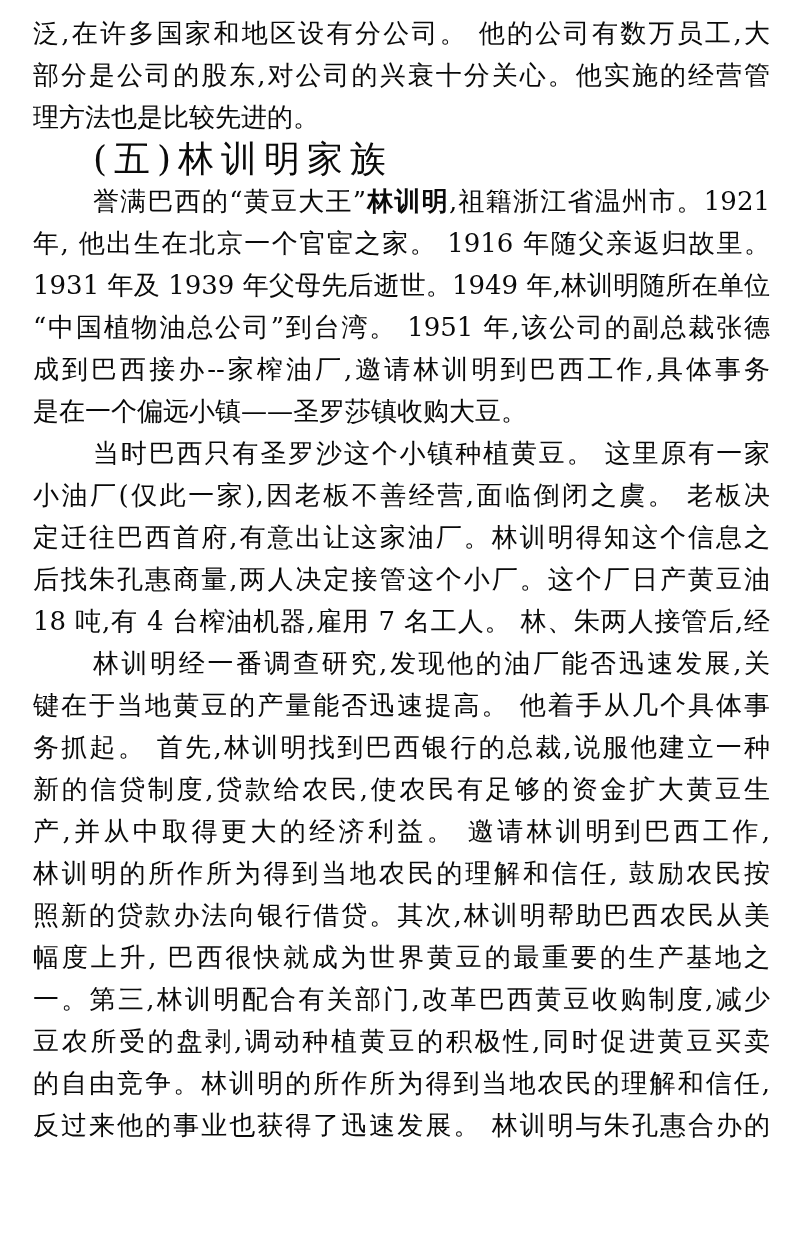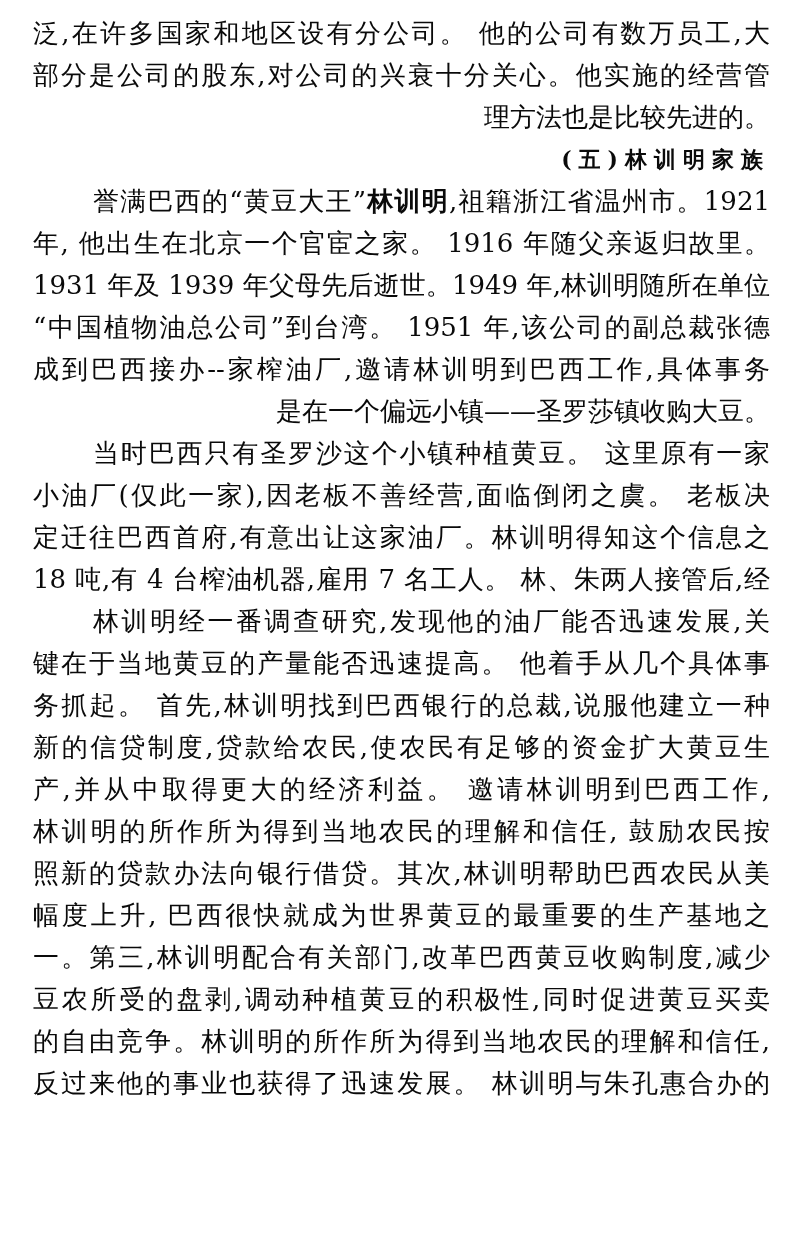--- a/index.html
+++ b/index.html
@@ -21,34 +21,33 @@
   .text-block {
     width: 100%;
   }
   .line {
     height: 42px;
     line-height: 42px;
     font-size: 26px;
     letter-spacing: 0;
     white-space: normal;
     overflow: hidden;
-    text-align: right;
+    text-align: left;
   }
   .line.fill {
     text-align: justify;
     text-align-last: justify;
     -moz-text-align-last: justify;
   }
   .line.indent {
     text-indent: 60px;
   }
   .line.heading {
-    font-size: 22px;
+    font-size: 36px;
     letter-spacing: 7px;
-    font-weight: bold;
   }
   .bold {
     font-weight: 700;
   }
 </style>
 </head>
 <body>
 
 <div class="page">
   <div class="text-block">
@@ -58,20 +57,21 @@
       <div class="line heading indent"><span>(五)林训明家族</span></div>
       <div class="line indent fill"><span>誉满巴西的“黄豆大王”</span><span class="bold">林训明</span><span>,祖籍浙江省温州市。1921</span></div>
       <div class="line fill"><span>年, 他出生在北京一个官宦之家。 1916 年随父亲返归故里。</span></div>
       <div class="line fill"><span>1931 年及 1939 年父母先后逝世。1949 年,林训明随所在单位</span></div>
       <div class="line fill"><span>“中国植物油总公司”到台湾。 1951 年,该公司的副总裁张德</span></div>
       <div class="line fill"><span>成到巴西接办--家榨油厂,邀请林训明到巴西工作,具体事务</span></div>
       <div class="line"><span>是在一个偏远小镇——圣罗莎镇收购大豆。</span></div>
       <div class="line indent fill"><span>当时巴西只有圣罗沙这个小镇种植黄豆。 这里原有一家</span></div>
       <div class="line fill"><span>小油厂(仅此一家),因老板不善经营,面临倒闭之虞。 老板决</span></div>
       <div class="line fill"><span>定迁往巴西首府,有意出让这家油厂。林训明得知这个信息之</span></div>
+      <div class="line fill"><span>后找朱孔惠商量,两人决定接管这个小厂。这个厂日产黄豆油</span></div>
       <div class="line fill"><span>18 吨,有 4 台榨油机器,雇用 7 名工人。 林、朱两人接管后,经</span></div>
       <div class="line indent fill"><span>林训明经一番调查研究,发现他的油厂能否迅速发展,关</span></div>
       <div class="line fill"><span>键在于当地黄豆的产量能否迅速提高。 他着手从几个具体事</span></div>
       <div class="line fill"><span>务抓起。 首先,林训明找到巴西银行的总裁,说服他建立一种</span></div>
       <div class="line fill"><span>新的信贷制度,贷款给农民,使农民有足够的资金扩大黄豆生</span></div>
       <div class="line fill"><span>产,并从中取得更大的经济利益。 邀请林训明到巴西工作,</span></div>
       <div class="line fill"><span>林训明的所作所为得到当地农民的理解和信任, 鼓励农民按</span></div>
       <div class="line fill"><span>照新的贷款办法向银行借贷。其次,林训明帮助巴西农民从美</span></div>
       <div class="line fill"><span>幅度上升, 巴西很快就成为世界黄豆的最重要的生产基地之</span></div>
       <div class="line fill"><span>一。第三,林训明配合有关部门,改革巴西黄豆收购制度,减少</span></div>

